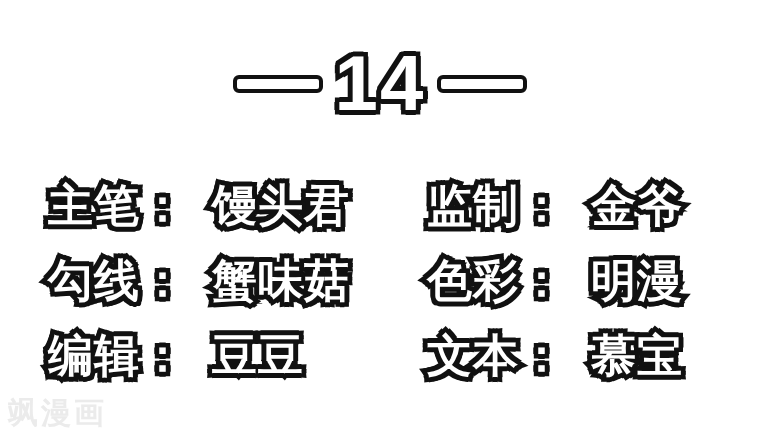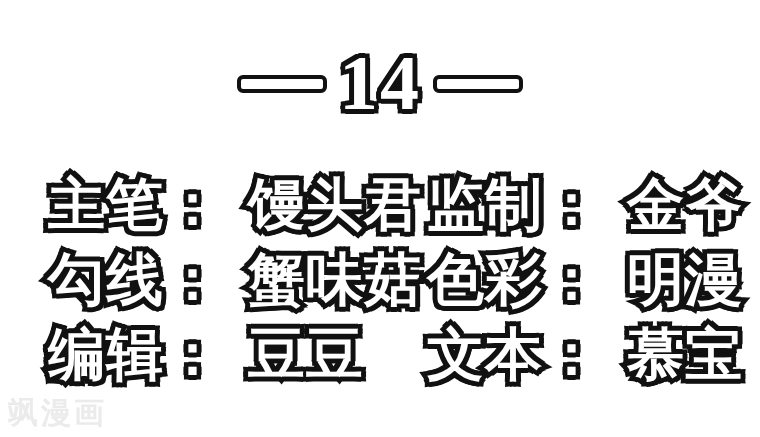--- a/index.html
+++ b/index.html
@@ -6,21 +6,21 @@
     margin: 0;
     padding: 0;
     background: #ffffff;
   }
   #page-root {
     position: relative;
     width: 760px;
     height: 437px;
     background: #ffffff;
     overflow: hidden;
-    font-family: Liberation Serif, serif;
+    font-family: Liberation Sans, sans-serif;
     border-radius: 24px;
   }
 
   
   .ol {
     position: relative;
     color: #ffffff;
     z-index: 0;
     font-weight: 700;
     white-space: nowrap;
@@ -71,21 +71,21 @@
     width: 100%;
   }
   .credit-row {
     display: flex;
     align-items: center;
     height: 75px;
   }
   .credit-cell {
     display: flex;
     align-items: center;
-    font-size: 57px;
+    font-size: 45px;
   }
   .cell-left {
     margin-left: 48px;
     width: 379px;
   }
   .credit-role {
     margin-right: 26px;
     letter-spacing: 1px;
   }
   .credit-name {

